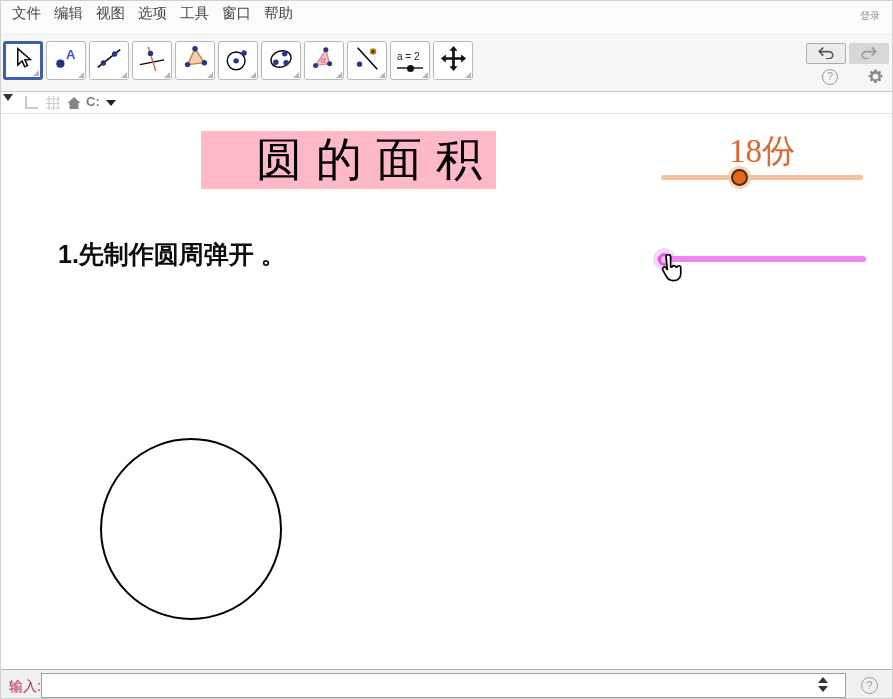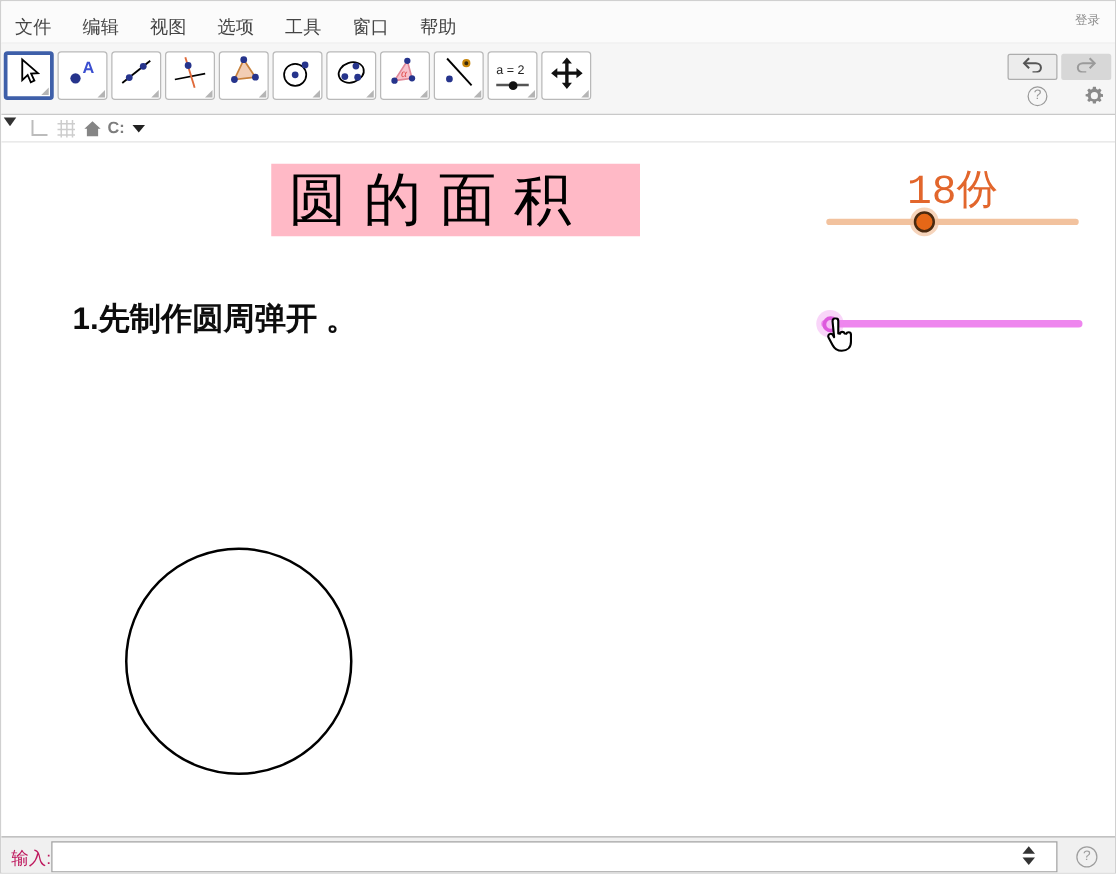--- a/index.html
+++ b/index.html
@@ -5,22 +5,22 @@
   * { margin:0; padding:0; box-sizing:border-box; }
   html,body { background:#e9e9e9; }
   #app {
     position:relative; width:893px; height:699px; background:#fff;
     font-family:"Liberation Sans", sans-serif; overflow:hidden;
     border:1px solid #d0d0d0;
   }
   
   .menubar {
     position:absolute; top:0; left:0; width:893px; height:34px;
-    background:#fbfbfb; display:flex; align-items:flex-end;
-    padding-left:7px; gap:17px; border-bottom:1px solid #ececec;
+    background:#fbfbfb; display:flex; align-items:flex-start;
+    padding-left:7px; gap:5px; border-bottom:1px solid #ececec;
   }
   .menu-item { font-size:14.5px; color:#454545; padding:3px 4px; cursor:default; }
   .signin { position:absolute; right:14px; top:8px; font-size:10px; color:#8a8a8a; }
   
   .toolbar {
     position:absolute; top:34px; left:0; width:893px; height:57px;
     background:#f6f6f6; border-bottom:1px solid #c9c9c9;
   }
   .tools { position:absolute; left:2px; top:6px; display:flex; gap:3px; }
   .tool-btn {
@@ -47,27 +47,27 @@
   .stylebar { position:absolute; top:0; left:0; width:893px; height:22px; background:#fff;
     border-bottom:1px solid #e3e3e3; }
   .corner-arrow { position:absolute; left:2px; top:2px; width:0; height:0;
     border-left:5px solid transparent; border-right:5px solid transparent; border-top:7px solid #333; }
   .sb-icon { position:absolute; top:1px; width:20px; height:20px; display:flex; align-items:center; justify-content:center; }
   .capture { position:absolute; left:85px; top:2px; font-size:13px; font-weight:bold; color:#7d7d7d; }
   .capture-arrow { position:absolute; left:105px; top:8px; width:0; height:0;
     border-left:5px solid transparent; border-right:5px solid transparent; border-top:6px solid #222; }
   .title-box {
     position:absolute; left:200px; top:39px; width:295px; height:58px;
-    display:flex; align-items:center; justify-content:flex-start;
+    display:flex; align-items:center; justify-content:flex-end;
     font-family:"Liberation Serif", serif; font-size:46px; color:#000; letter-spacing:14px;
-    padding-left:14px; white-space:nowrap;margin-left:16px;
+    padding-left:14px; white-space:nowrap;
   }
   .sector-label {
     position:absolute; left:660px; top:37px; width:202px; text-align:center;
-    font-family:Liberation Mono, monospace; font-size:33px;
+    font-family:Liberation Serif, serif; font-size:33px;
   }
   .sector-track { position:absolute; left:660px; top:83px; width:202px; height:5px; border-radius:3px; }
   .sector-handle { position:absolute; left:730px; top:77px; width:17px; height:17px; border-radius:50%;
     border:2.5px solid #4a2a10; }
   .instruction {
     position:absolute; left:57px; top:146px;
     font-family:Liberation Sans, sans-serif; font-size:25px; font-weight:bold; color:#0d0d0d;
   }
   .unfold-track { position:absolute; left:656px; top:164px; width:209px; height:6px; border-radius:3px; }
   .unfold-halo { position:absolute; left:652px; top:156px; width:22px; height:22px; border-radius:50%; }

